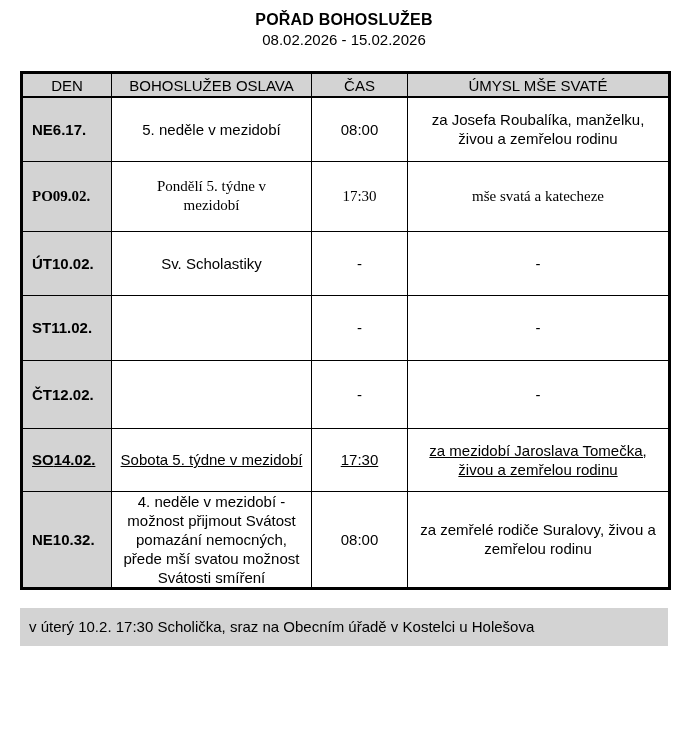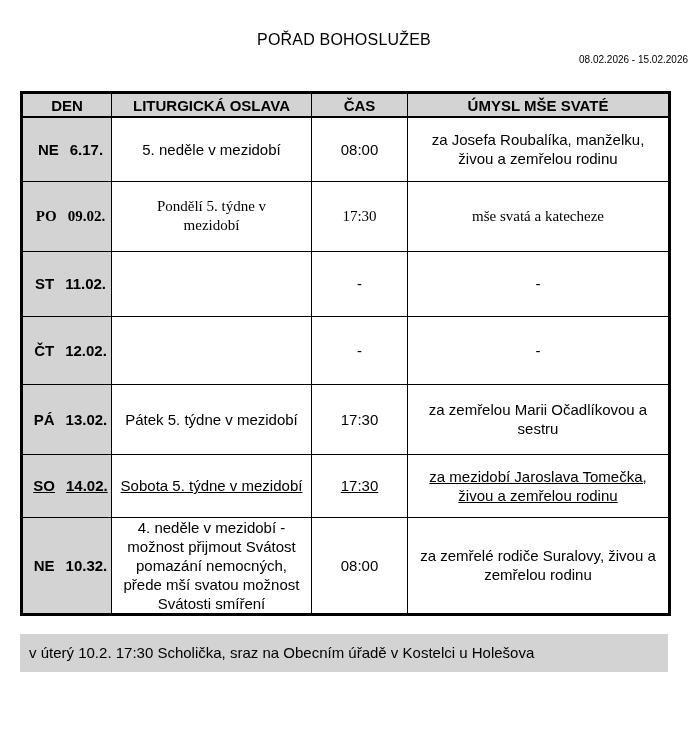--- a/index.html
+++ b/index.html
@@ -10,46 +10,44 @@
     height: 749px;
     font-family: "Liberation Sans", sans-serif;
     color: #000000;
     -webkit-font-smoothing: antialiased;
   }
   .titles {
     text-align: center;
     padding-top: 10px;
   }
   .title-line {
-    font-weight: normal;
+    font-weight: bold;
     font-size: 16px;
     line-height: 20px;
     letter-spacing: 0.2px;
-    margin-top: 20px;
   }
   .date-line {
-    font-size: 10px;
+    font-size: 15px;
     line-height: 20px;
-    text-align: right;
   }
   table.schedule {
     border-collapse: collapse;
     table-layout: fixed;
     width: 648px;
     margin: 21px 0 0 20px;
     border: 3px solid var(--border-color, #000);
   }
   table.schedule th,
   table.schedule td {
     border: 1.5px solid var(--border-color, #000);
     overflow: hidden;
   }
   table.schedule th {
     background: var(--header-bg, #d3d3d3);
-    font-weight: bold;
+    font-weight: normal;
     font-size: 15px;
     height: 22px;
     padding: 0;
     text-align: center;
     vertical-align: middle;
     border-bottom-width: 2px;
   }
   table.schedule td {
     font-size: 15px;
     text-align: center;
@@ -57,25 +55,23 @@
     padding: 0 2px;
     line-height: 19px;
   }
   td.day-cell {
     background: var(--header-bg, #d3d3d3);
     padding: 0;
   }
   .day-wrap {
     display: flex;
     align-items: center;
-    gap: 11px;
     padding-left: 7px;
     font-weight: bold;
     font-size: 15px;
-    justify-content: center;
   }
   td.celebration-cell, td.intention-cell {
     white-space: pre-line;
   }
   tr.r1 { height: 64px; }
   tr.r2 { height: 70px; font-family: Liberation Serif, serif; }
   tr.r3 { height: 64px; }
   tr.r4 { height: 65px; margin-top: 30px; }
   tr.r5 { height: 68px; }
   tr.r6 { height: 70px; }
@@ -104,21 +100,21 @@
 <table class="schedule">
   <colgroup>
     <col style="width:90px">
     <col style="width:200px">
     <col style="width:96px">
     <col style="width:262px">
   </colgroup>
   <thead>
     <tr>
       <th>DEN</th>
-      <th>LITURGICKÁ OSLAVA</th>
+      <th>BOHOSLUŽEB OSLAVA</th>
       <th>ČAS</th>
       <th>ÚMYSL MŠE SVATÉ</th>
     </tr>
   </thead>
   <tbody>
     <tr class="r1">
       <td class="day-cell">
         <div class="day-wrap">
           <span>NE</span>
           <span>6.17.</span>
@@ -134,20 +130,31 @@
         <div class="day-wrap">
           <span>PO</span>
           <span>09.02.</span>
         </div>
       </td>
       <td class="celebration-cell">Pondělí 5. týdne v
 mezidobí</td>
       <td class="time-cell">17:30</td>
       <td class="intention-cell">mše svatá a katecheze</td>
     </tr>
+    <tr class="r3">
+      <td class="day-cell">
+        <div class="day-wrap">
+          <span>ÚT</span>
+          <span>10.02.</span>
+        </div>
+      </td>
+      <td class="celebration-cell">Sv. Scholastiky</td>
+      <td class="time-cell">-</td>
+      <td class="intention-cell">-</td>
+    </tr>
     <tr class="r4">
       <td class="day-cell">
         <div class="day-wrap">
           <span>ST</span>
           <span>11.02.</span>
         </div>
       </td>
       <td class="celebration-cell"></td>
       <td class="time-cell">-</td>
       <td class="intention-cell">-</td>
@@ -155,32 +162,20 @@
     <tr class="r5">
       <td class="day-cell">
         <div class="day-wrap">
           <span>ČT</span>
           <span>12.02.</span>
         </div>
       </td>
       <td class="celebration-cell"></td>
       <td class="time-cell">-</td>
       <td class="intention-cell">-</td>
-    </tr>
-    <tr class="r6">
-      <td class="day-cell">
-        <div class="day-wrap">
-          <span>PÁ</span>
-          <span>13.02.</span>
-        </div>
-      </td>
-      <td class="celebration-cell">Pátek 5. týdne v mezidobí</td>
-      <td class="time-cell">17:30</td>
-      <td class="intention-cell">za zemřelou Marii Očadlíkovou a
-sestru</td>
     </tr>
     <tr class="r7">
       <td class="day-cell">
         <div class="day-wrap">
           <span>SO</span>
           <span>14.02.</span>
         </div>
       </td>
       <td class="celebration-cell">Sobota 5. týdne v mezidobí</td>
       <td class="time-cell">17:30</td>

